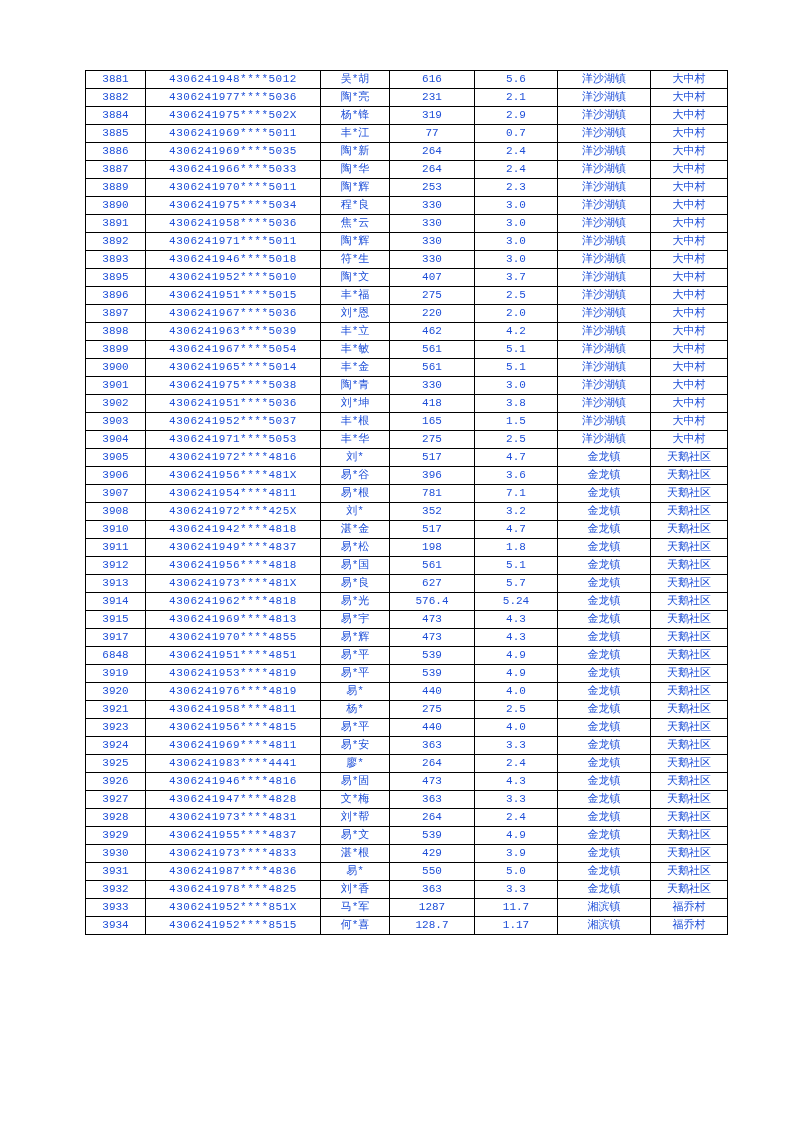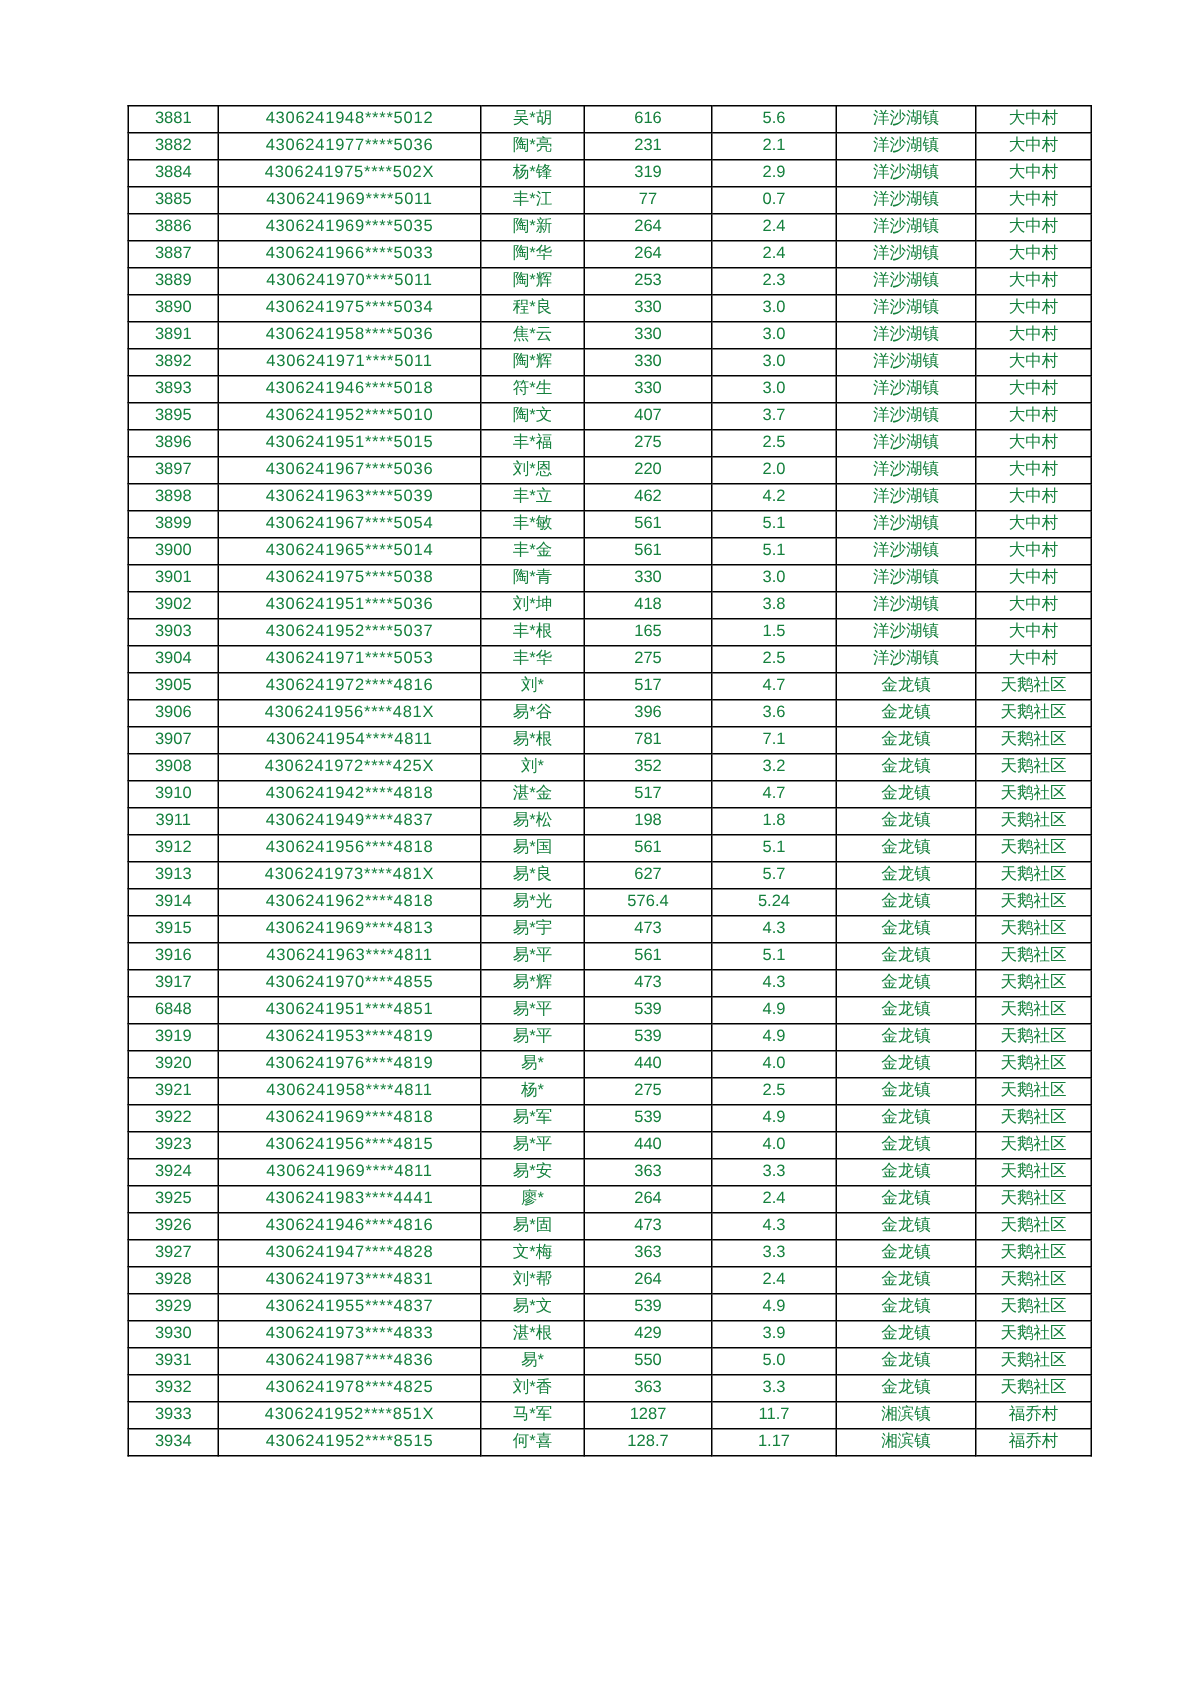--- a/index.html
+++ b/index.html
@@ -6,22 +6,22 @@
     margin: 0;
     padding: 0;
     background: #ffffff;
   }
   .page {
     position: relative;
     width: 794px;
     height: 1122px;
     background: #ffffff;
     overflow: hidden;
-    font-family: Liberation Sans, sans-serif;
-    color: #15803d;
+    font-family: Liberation Mono, monospace;
+    color: #1d4ed8;
   }
   table.records {
     position: absolute;
     left: 85px;
     top: 70px;
     border-collapse: collapse;
     table-layout: fixed;
   }
   table.records td {
     border: 1px solid #000000;
@@ -330,29 +330,20 @@
         <tr>
           <td class="col-no">3915</td>
           <td class="col-id">4306241969****4813</td>
           <td class="col-name">易*宇</td>
           <td class="col-amount">473</td>
           <td class="col-rate">4.3</td>
           <td class="col-town">金龙镇</td>
           <td class="col-village">天鹅社区</td>
         </tr>
         <tr>
-          <td class="col-no">3916</td>
-          <td class="col-id">4306241963****4811</td>
-          <td class="col-name">易*平</td>
-          <td class="col-amount">561</td>
-          <td class="col-rate">5.1</td>
-          <td class="col-town">金龙镇</td>
-          <td class="col-village">天鹅社区</td>
-        </tr>
-        <tr>
           <td class="col-no">3917</td>
           <td class="col-id">4306241970****4855</td>
           <td class="col-name">易*辉</td>
           <td class="col-amount">473</td>
           <td class="col-rate">4.3</td>
           <td class="col-town">金龙镇</td>
           <td class="col-village">天鹅社区</td>
         </tr>
         <tr>
           <td class="col-no">6848</td>
@@ -380,29 +371,20 @@
           <td class="col-rate">4.0</td>
           <td class="col-town">金龙镇</td>
           <td class="col-village">天鹅社区</td>
         </tr>
         <tr>
           <td class="col-no">3921</td>
           <td class="col-id">4306241958****4811</td>
           <td class="col-name">杨*</td>
           <td class="col-amount">275</td>
           <td class="col-rate">2.5</td>
-          <td class="col-town">金龙镇</td>
-          <td class="col-village">天鹅社区</td>
-        </tr>
-        <tr>
-          <td class="col-no">3922</td>
-          <td class="col-id">4306241969****4818</td>
-          <td class="col-name">易*军</td>
-          <td class="col-amount">539</td>
-          <td class="col-rate">4.9</td>
           <td class="col-town">金龙镇</td>
           <td class="col-village">天鹅社区</td>
         </tr>
         <tr>
           <td class="col-no">3923</td>
           <td class="col-id">4306241956****4815</td>
           <td class="col-name">易*平</td>
           <td class="col-amount">440</td>
           <td class="col-rate">4.0</td>
           <td class="col-town">金龙镇</td>

